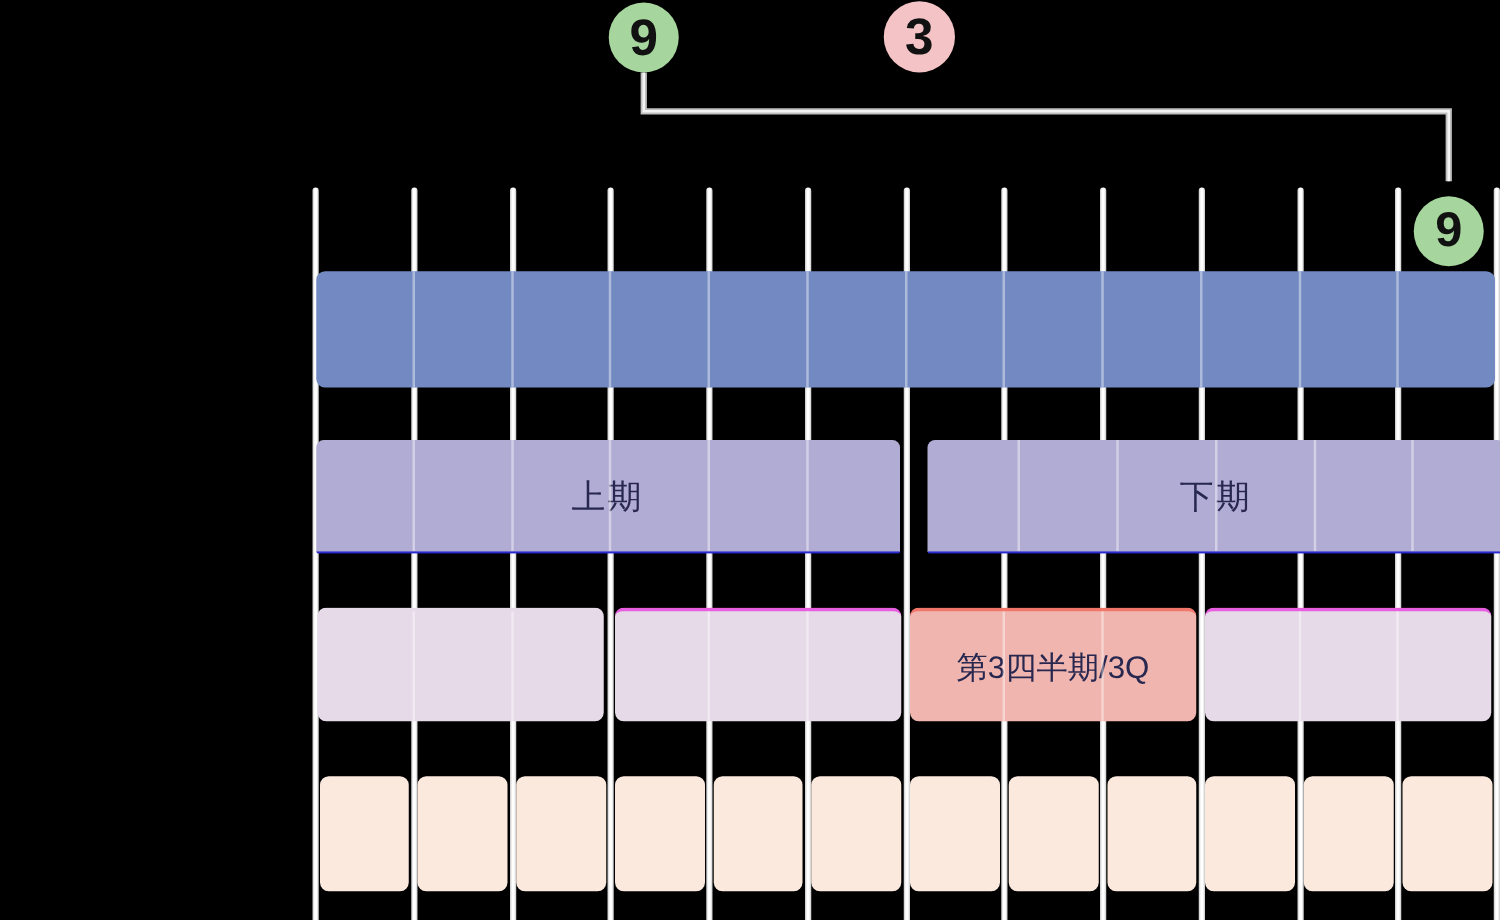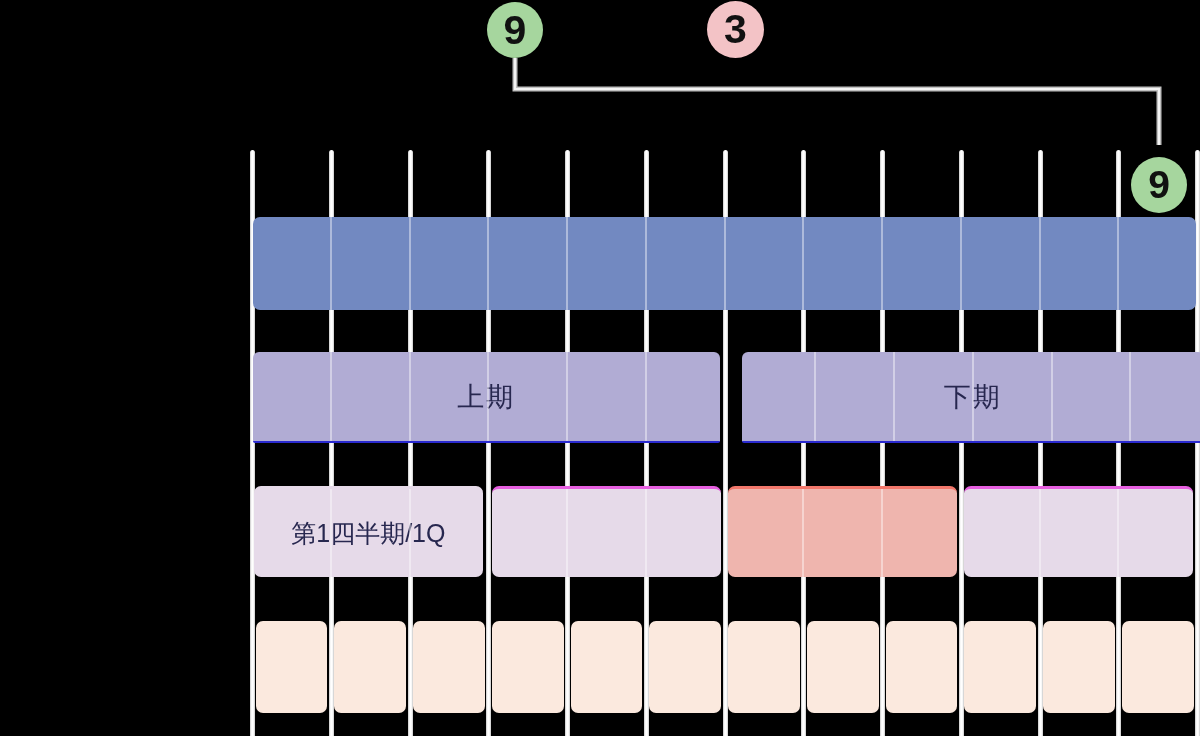--- a/index.html
+++ b/index.html
@@ -116,29 +116,29 @@
           <span>下期</span>
           <div class="sep" style="left: 72.75px;"></div>
           <div class="sep" style="left: 151.5px;"></div>
           <div class="sep" style="left: 230.25px;"></div>
           <div class="sep" style="left: 309px;"></div>
           <div class="sep" style="left: 387.75px;"></div>
         </div>
       </div>
     <div id="quarters">
         <div class="block quarter-block first" style="left: 2px; width: 228.75px;">
-          <span>第1四半期/1Q</span>
           <div class="sep" style="left: 75.75px;"></div>
           <div class="sep" style="left: 154.5px;"></div>
         </div>
         <div class="block quarter-block" style="left: 239.75px; width: 228.75px;">
           <div class="sep" style="left: 74.25px;"></div>
           <div class="sep" style="left: 153px;"></div>
         </div>
         <div class="block quarter-block highlight" style="left: 476px; width: 228.75px;">
+          <span>第3四半期/3Q</span>
           <div class="sep" style="left: 74.25px;"></div>
           <div class="sep" style="left: 153px;"></div>
         </div>
         <div class="block quarter-block" style="left: 712.25px; width: 228.75px;">
           <div class="sep" style="left: 74.25px;"></div>
           <div class="sep" style="left: 153px;"></div>
         </div>
       </div>
     <div id="month-cells">
         <div class="month-cell" style="left: 3.5px; width: 71.75px;"></div>

